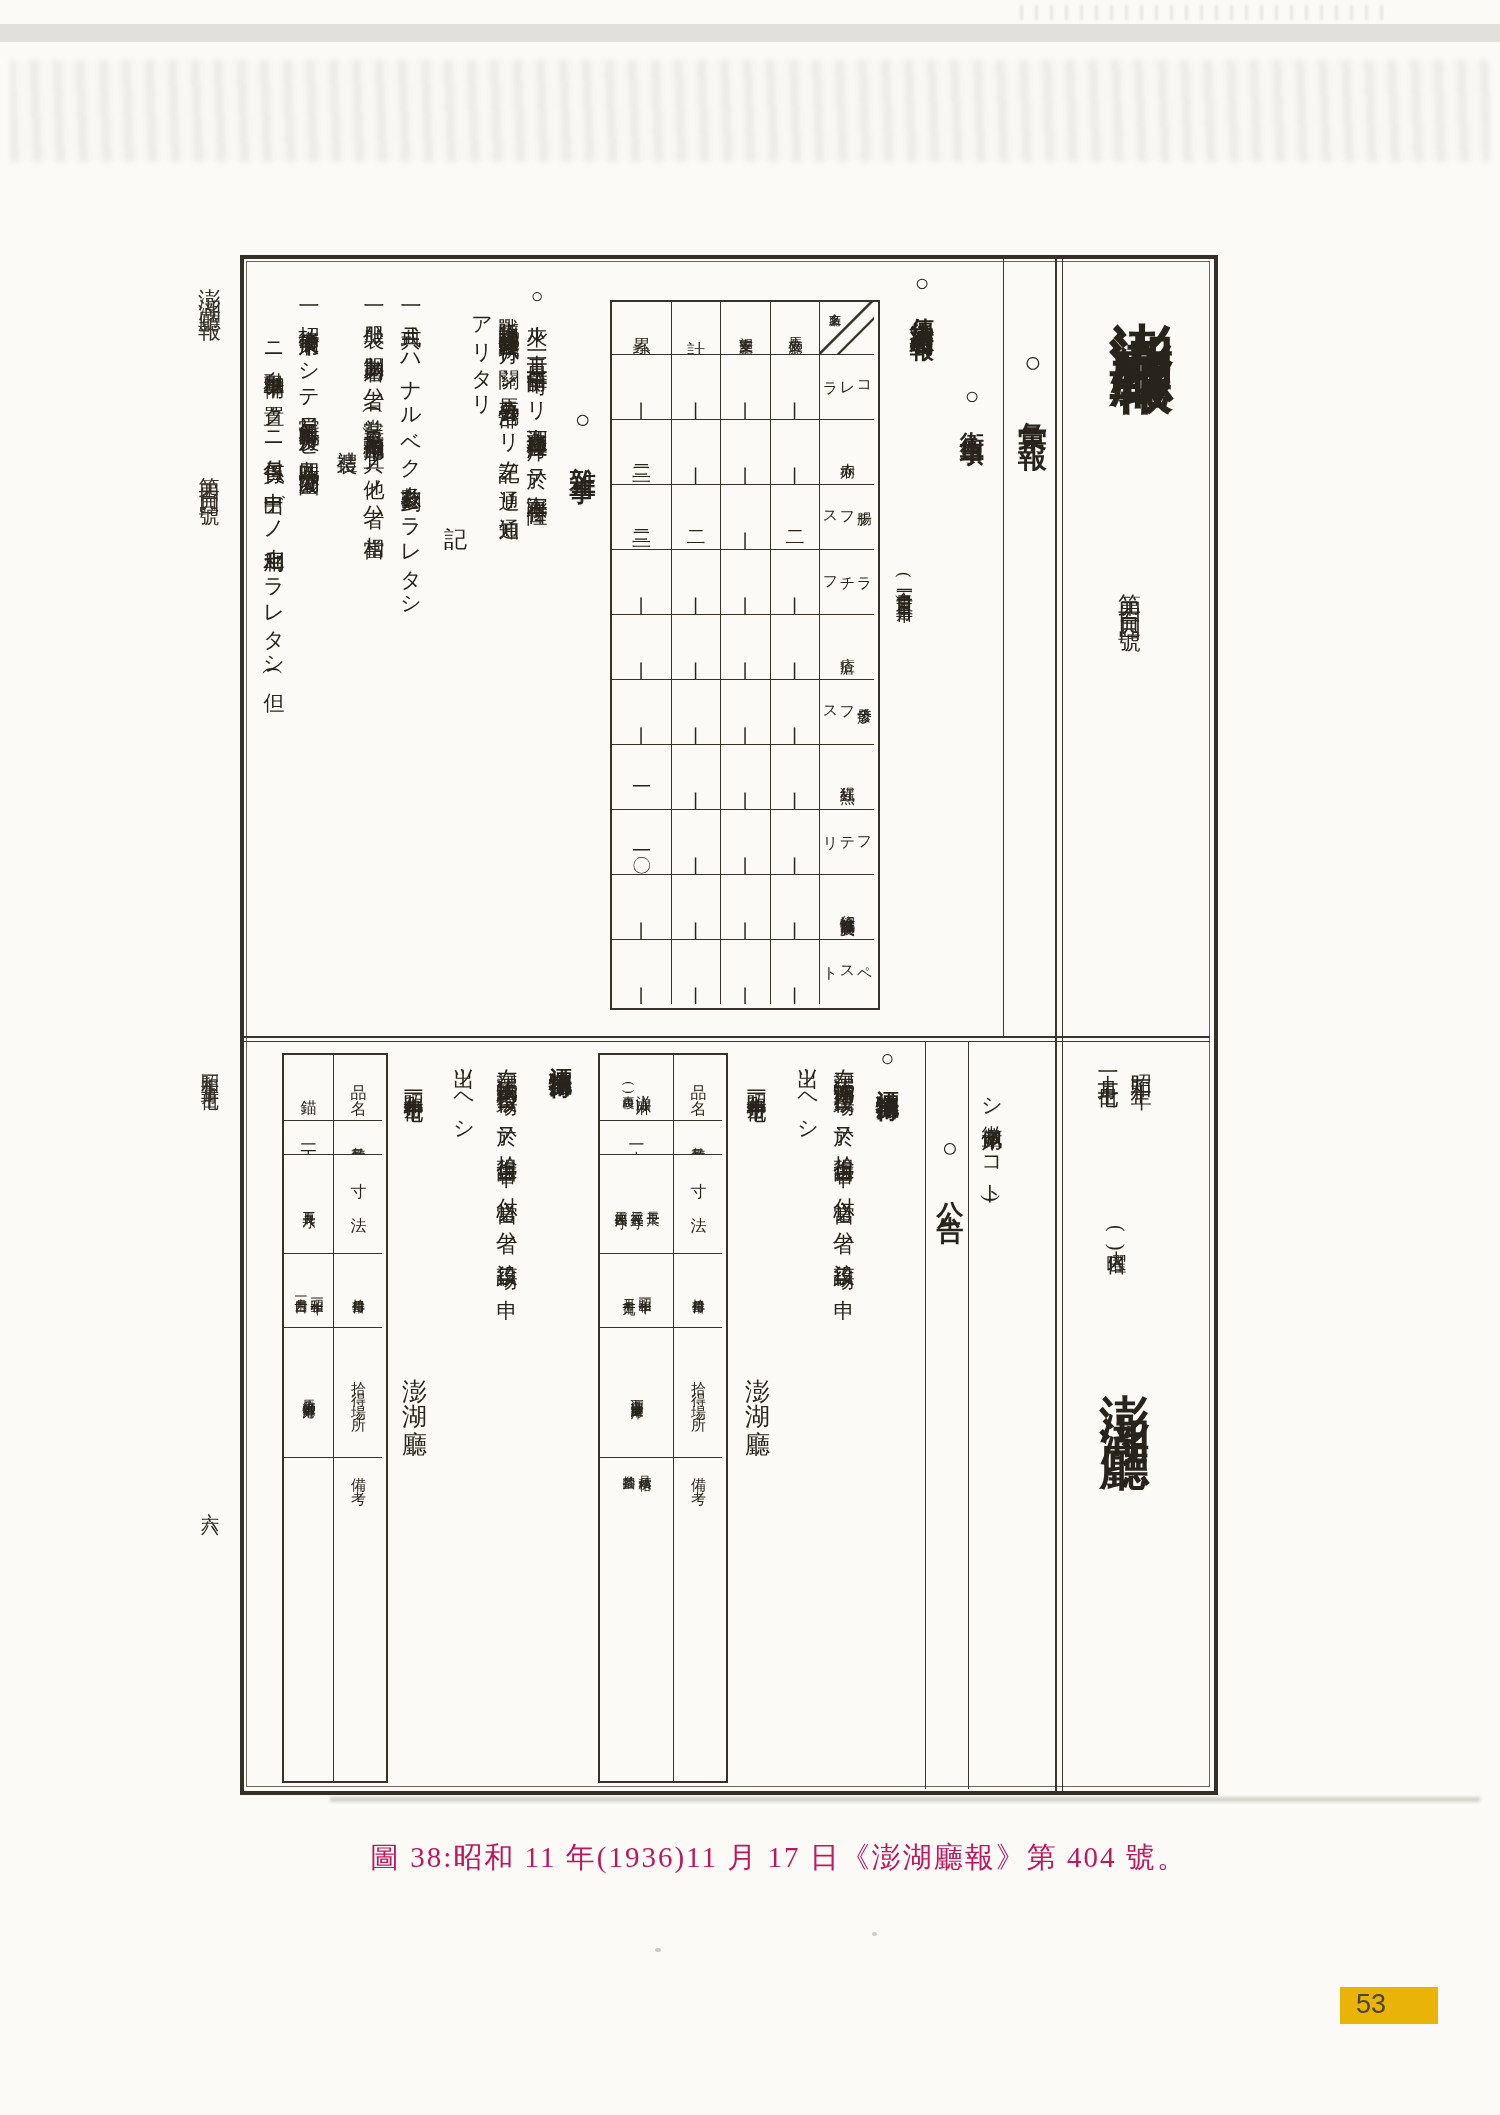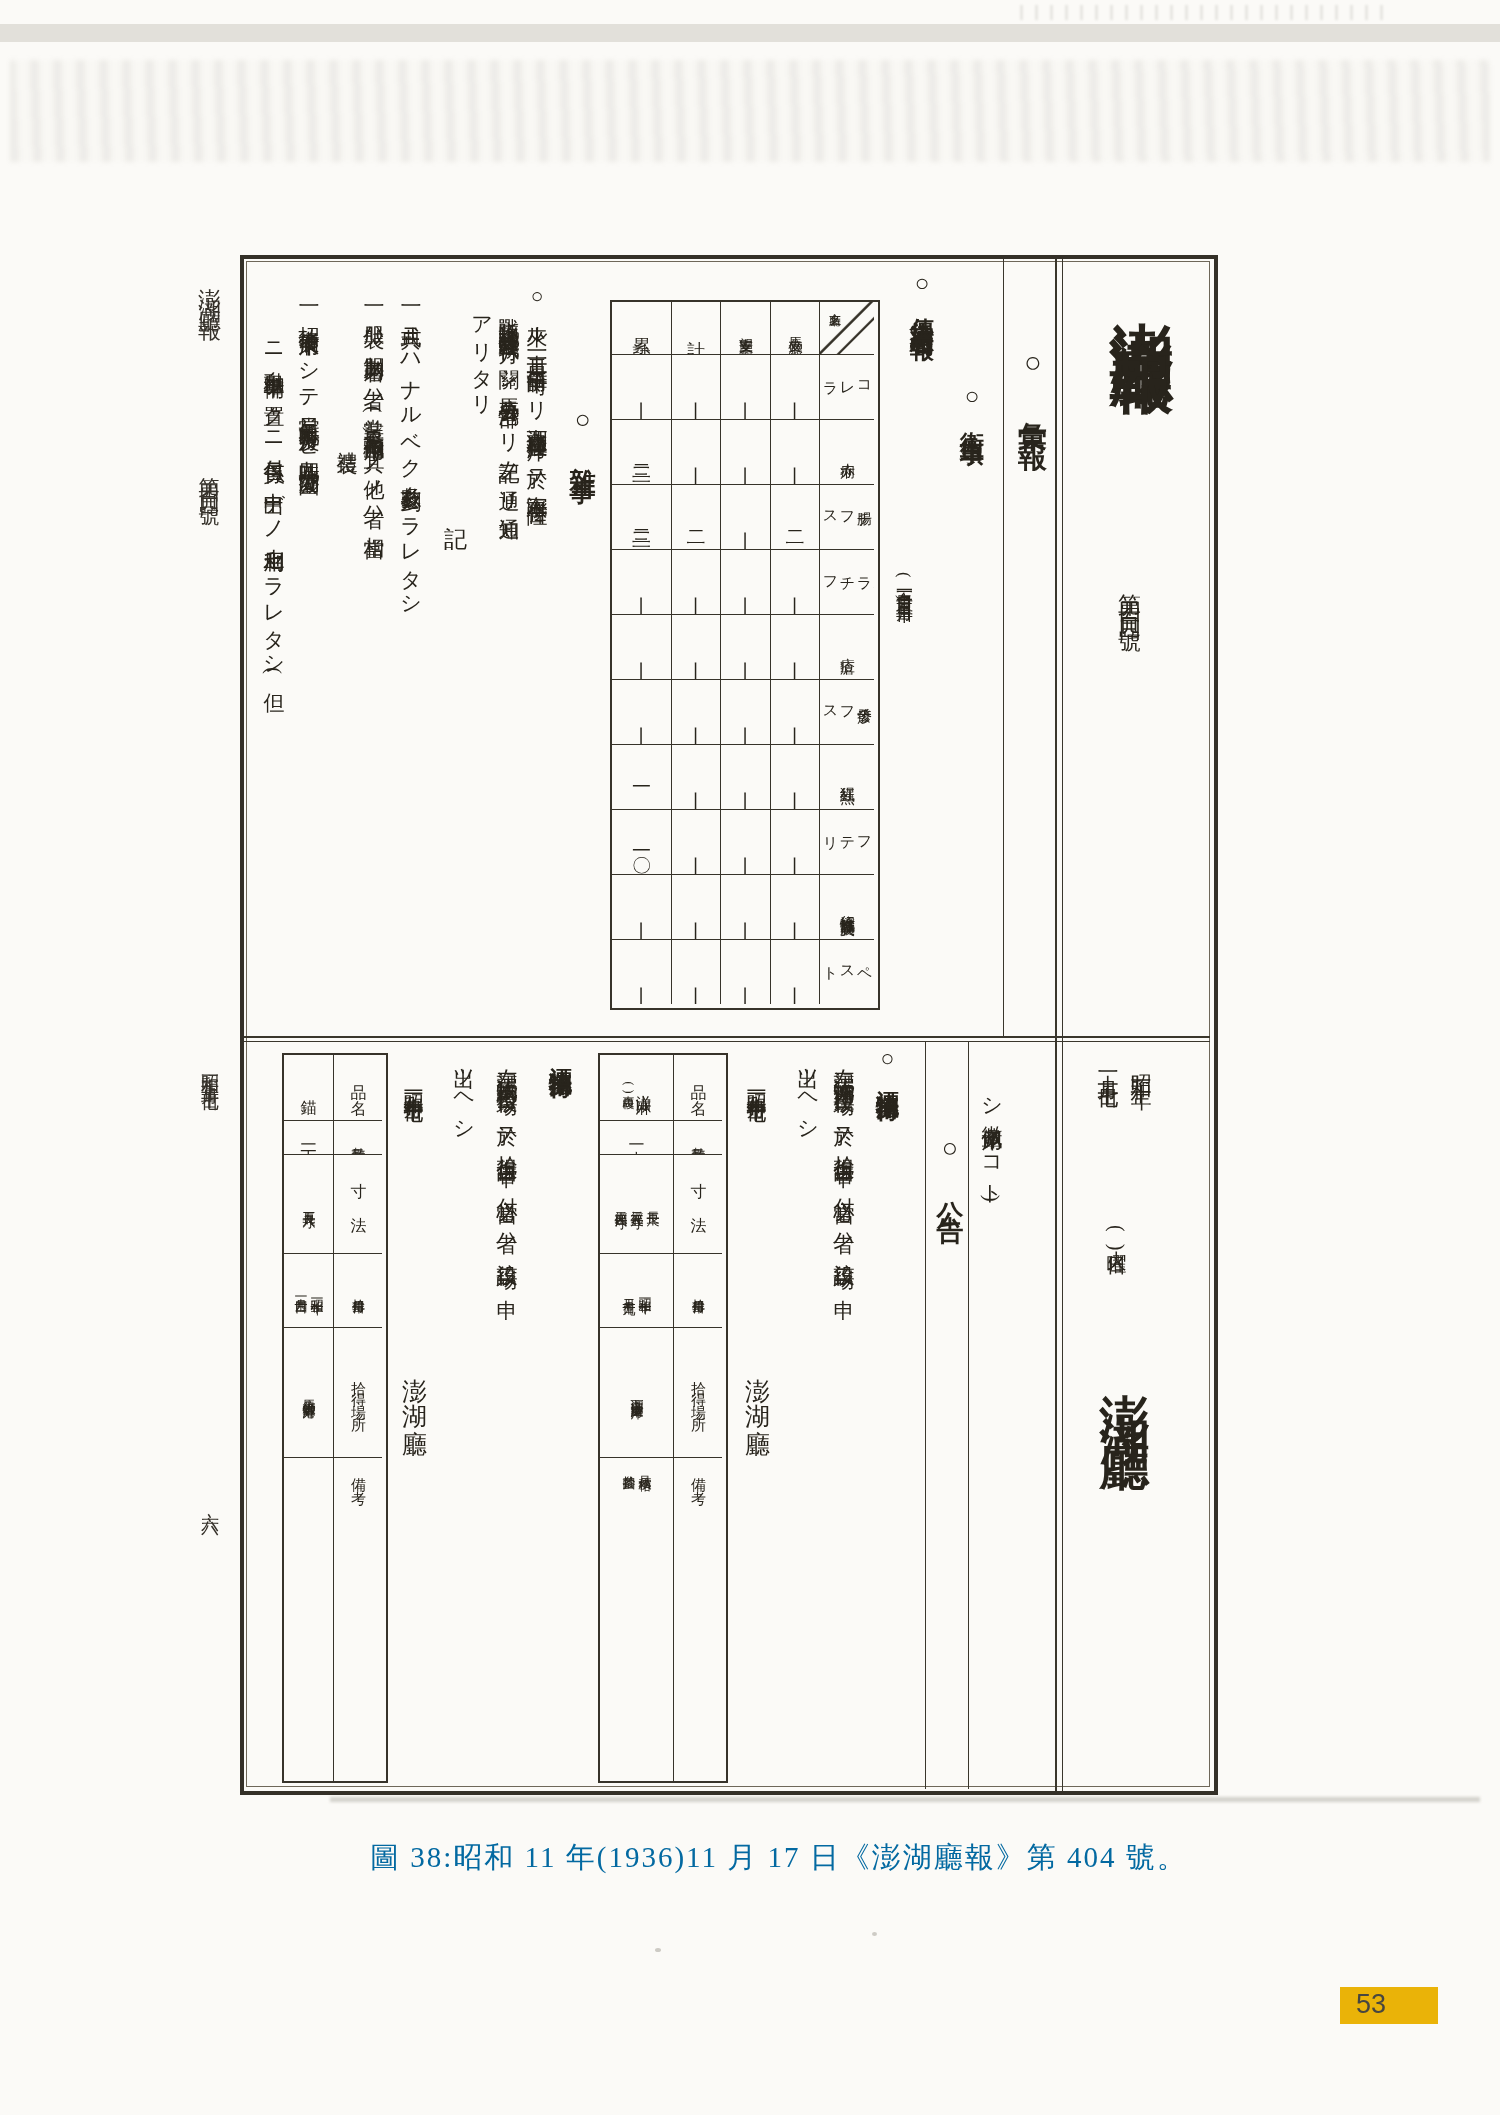--- a/index.html
+++ b/index.html
@@ -114,21 +114,21 @@
   .th4{font-size:13px;letter-spacing:1px}
   .th5{font-size:15px;letter-spacing:12px}
   .th6{font-size:15px;letter-spacing:13px;top:8px;left:50%;transform:translateX(-50%)}
   .vlines{position:absolute;writing-mode:vertical-rl;text-orientation:mixed}
   .vlines div{font-size:13px;line-height:16px;letter-spacing:1px;white-space:nowrap}
   .vlines .big{font-size:16px;letter-spacing:2px}
   .vlines .sm{font-size:12px;line-height:14px}
   .topleft{top:7px;left:50%;transform:translateX(-50%)}
 
   
-  #caption{left:370px;top:1838px;font-size:29px;letter-spacing:2px;color:#0369a1;
+  #caption{left:370px;top:1838px;font-size:29px;letter-spacing:2px;color:#be185d;
            font-family:"Liberation Serif","DejaVu Serif",serif}
   #ptab{left:1340px;top:1987px;width:98px;height:37px;background:#eab308}
   #ptab span{position:absolute;left:16px;top:2px;font-size:27px;color:#474640;
              font-family:"Liberation Sans","DejaVu Sans",sans-serif}
 </style>
 </head>
 <body>
 
 <div class="abs" id="top-band"></div>
 <div class="abs" id="top-marks"></div>

